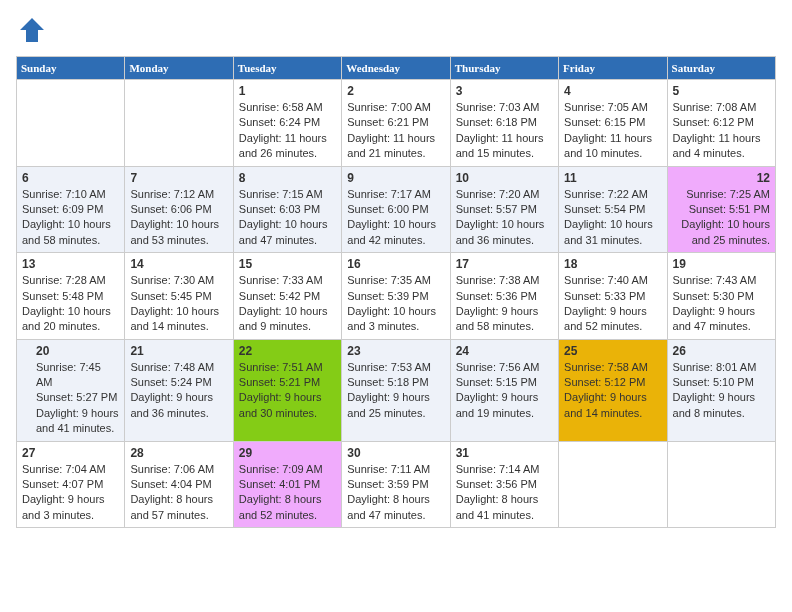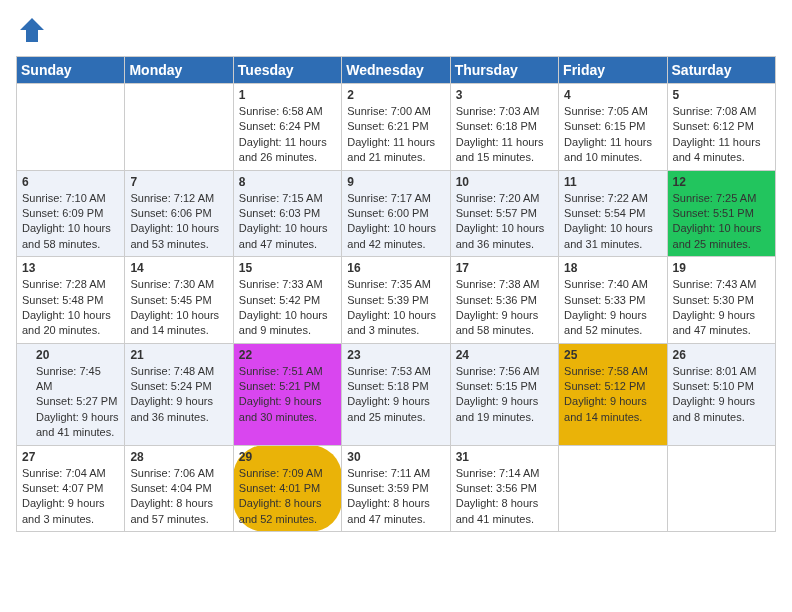--- a/index.html
+++ b/index.html
@@ -48,25 +48,26 @@
       color: #555;
     }
     table {
       width: 100%;
       border-collapse: collapse;
       table-layout: fixed;
     }
     th {
       background-color: #2e6db4;
       color: #fff;
-      font-size: 14px;
+      font-size: 11px;
       font-weight: bold;
       padding: 5px 4px;
       border: 1px solid #ccc;
       text-align: left;
+      font-family: Liberation Serif, serif;
     }
     td {
       border: 1px solid #ccc;
       vertical-align: top;
       padding: 4px 5px;
       font-size: 10px;
       color: #333;
       height: 80px;
     }
     .day-num {
@@ -159,21 +160,21 @@
           <div class="day-info">Sunrise: 7:17 AM<br>Sunset: 6:00 PM<br>Daylight: 10 hours and 42 minutes.</div>
         </td>
         <td style="background: rgb(238, 242, 249);">
           <span class="day-num">10</span>
           <div class="day-info">Sunrise: 7:20 AM<br>Sunset: 5:57 PM<br>Daylight: 10 hours and 36 minutes.</div>
         </td>
         <td style="background: rgb(238, 242, 249);">
           <span class="day-num">11</span>
           <div class="day-info">Sunrise: 7:22 AM<br>Sunset: 5:54 PM<br>Daylight: 10 hours and 31 minutes.</div>
         </td>
-        <td style="background: #22c55e;">
+        <td style="background: #f0abfc; text-align: right;">
           <span class="day-num">12</span>
           <div class="day-info">Sunrise: 7:25 AM<br>Sunset: 5:51 PM<br>Daylight: 10 hours and 25 minutes.</div>
         </td>
       </tr>
       <tr>
         <td style="background: rgb(255, 255, 255);">
           <span class="day-num">13</span>
           <div class="day-info">Sunrise: 7:28 AM<br>Sunset: 5:48 PM<br>Daylight: 10 hours and 20 minutes.</div>
         </td>
         <td style="background: rgb(255, 255, 255);">
@@ -203,21 +204,21 @@
       </tr>
       <tr>
         <td style="background: rgb(238, 242, 249); padding-left: 19px;">
           <span class="day-num">20</span>
           <div class="day-info">Sunrise: 7:45 AM<br>Sunset: 5:27 PM<br>Daylight: 9 hours and 41 minutes.</div>
         </td>
         <td style="background: rgb(238, 242, 249); margin-left: 12px;">
           <span class="day-num">21</span>
           <div class="day-info">Sunrise: 7:48 AM<br>Sunset: 5:24 PM<br>Daylight: 9 hours and 36 minutes.</div>
         </td>
-        <td style="background: #d946ef;">
+        <td style="background: #84cc16;">
           <span class="day-num">22</span>
           <div class="day-info">Sunrise: 7:51 AM<br>Sunset: 5:21 PM<br>Daylight: 9 hours and 30 minutes.</div>
         </td>
         <td style="background: rgb(238, 242, 249);">
           <span class="day-num">23</span>
           <div class="day-info">Sunrise: 7:53 AM<br>Sunset: 5:18 PM<br>Daylight: 9 hours and 25 minutes.</div>
         </td>
         <td style="background: rgb(238, 242, 249);">
           <span class="day-num">24</span>
           <div class="day-info">Sunrise: 7:56 AM<br>Sunset: 5:15 PM<br>Daylight: 9 hours and 19 minutes.</div>
@@ -233,21 +234,21 @@
       </tr>
       <tr>
         <td style="background: rgb(255, 255, 255);">
           <span class="day-num">27</span>
           <div class="day-info">Sunrise: 7:04 AM<br>Sunset: 4:07 PM<br>Daylight: 9 hours and 3 minutes.</div>
         </td>
         <td style="background: rgb(255, 255, 255); margin-top: 38px;">
           <span class="day-num">28</span>
           <div class="day-info">Sunrise: 7:06 AM<br>Sunset: 4:04 PM<br>Daylight: 8 hours and 57 minutes.</div>
         </td>
-        <td style="background: #eab308; border-radius: 32px;">
+        <td style="background: #f0abfc;">
           <span class="day-num">29</span>
           <div class="day-info">Sunrise: 7:09 AM<br>Sunset: 4:01 PM<br>Daylight: 8 hours and 52 minutes.</div>
         </td>
         <td style="background: rgb(255, 255, 255);">
           <span class="day-num">30</span>
           <div class="day-info">Sunrise: 7:11 AM<br>Sunset: 3:59 PM<br>Daylight: 8 hours and 47 minutes.</div>
         </td>
         <td style="background: rgb(255, 255, 255);">
           <span class="day-num">31</span>
           <div class="day-info">Sunrise: 7:14 AM<br>Sunset: 3:56 PM<br>Daylight: 8 hours and 41 minutes.</div>

